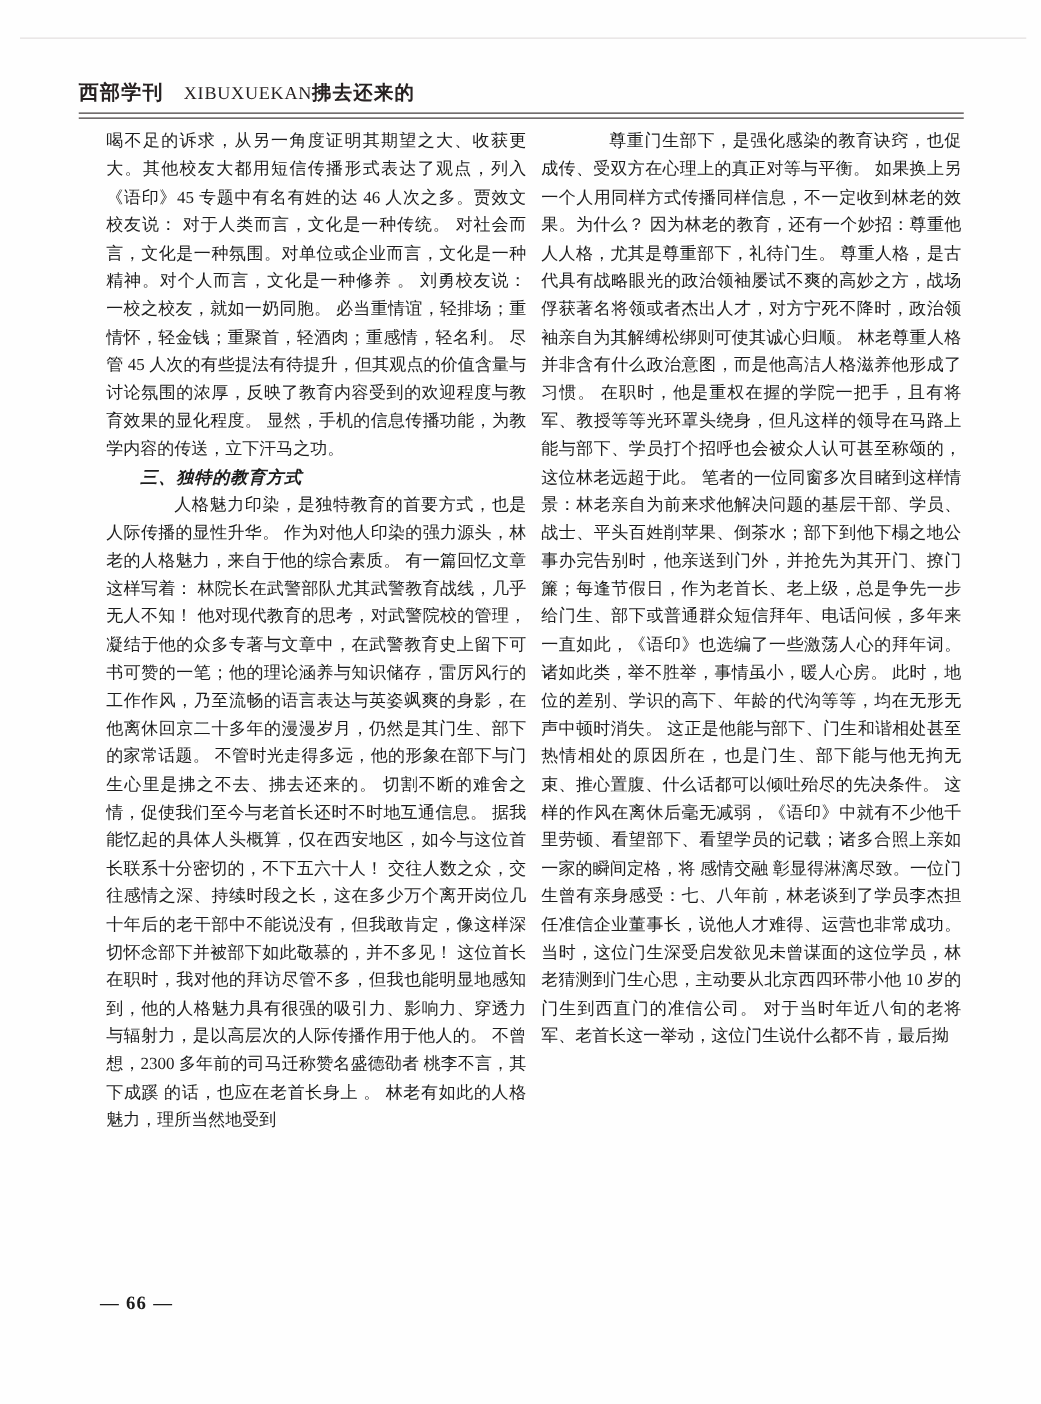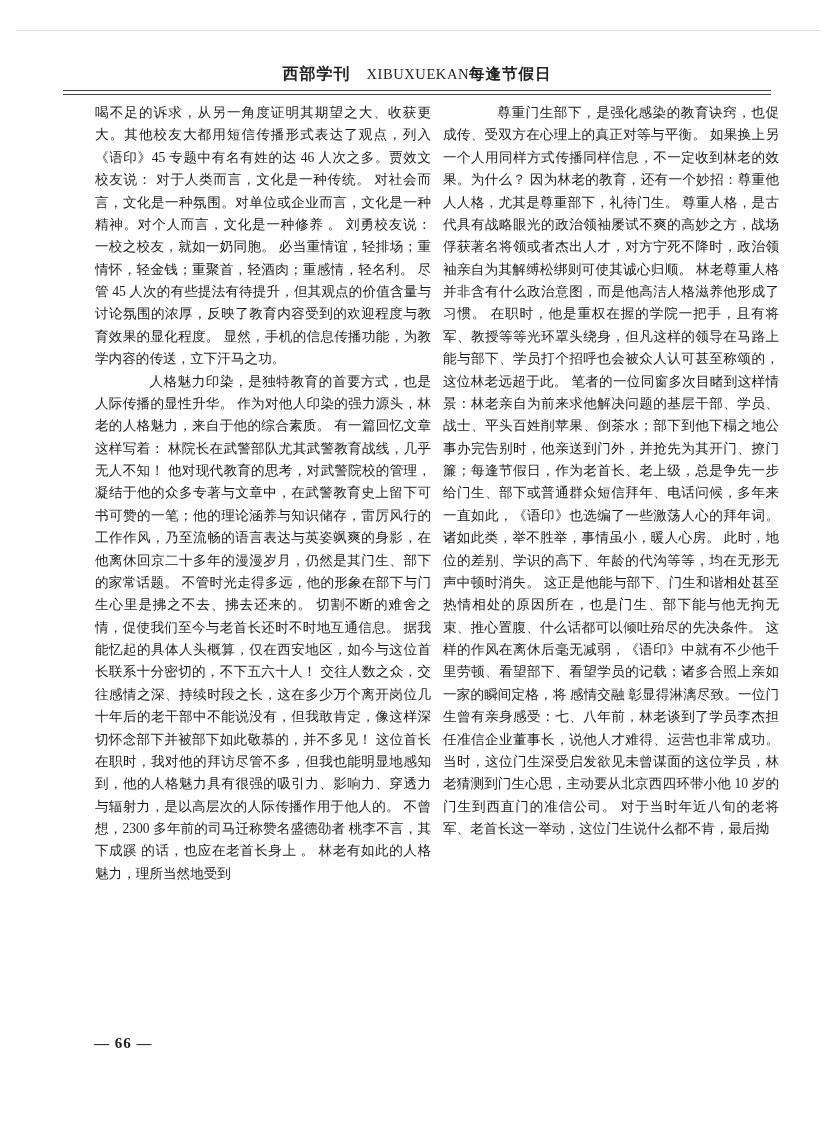--- a/index.html
+++ b/index.html
@@ -13,81 +13,82 @@
     overflow:hidden;
   }
   .scan-top-edge{
     position:absolute;top:30px;left:16px;right:12px;
     border-top:1px solid #e3dfdf;
   }
   .header{
     position:absolute;top:64px;left:63px;right:62px;
   }
   .header-row{
-    display:flex;justify-content:center;align-items:baseline;
+    display:flex;justify-content:flex-start;align-items:baseline;
   }
   .journal-cn{
     font-size:16px;font-weight:bold;color:#272222;letter-spacing:1px;
   }
   .journal-pinyin{
     font-size:14.5px;font-weight:500;color:#272222;margin-left:16px;letter-spacing:0.6px;
   }
   .section-name{
     font-size:15.5px;font-weight:bold;color:#272222;letter-spacing:1px;
   }
   .header-rule{
     margin-top:5px;height:2.6px;
     border-top:1.7px solid #433c3c;
     border-bottom:1px solid #433c3c;
   }
   .columns{
-    position:absolute;top:102px;left:95px;width:684px;
+    position:absolute;top:102px;left:85px;width:684px;
     display:flex;gap:12px;
   }
   .col{
     width:336px;
     font-size:13.6px;
     line-height:22.38px;
     text-align:justify;
     text-justify:inter-ideograph;
   }
   .para{
     margin:0;
     word-break:break-all;
   }
   .para.heading{
     font-style:italic;
     font-weight:700;
     letter-spacing:0.8px;
   }
   .footer{
-    position:absolute;left:94px;top:1035px;
+    position:absolute;left:80px;top:1035px;
     font-size:15px;font-weight:bold;color:#1d1d1d;letter-spacing:1px;
   }
 </style>
 </head>
 <body>
 
 <div class="page">
 
   <div class="scan-top-edge"></div>
 
   <div class="header">
     <div class="header-row">
       <div>
         <span class="journal-cn">西部学刊</span><span class="journal-pinyin">XIBUXUEKAN</span>
       </div>
-      <span class="section-name">每逢节假日</span>
+      <span class="section-name">拂去还来的</span>
     </div>
     <div class="header-rule"></div>
   </div>
 
   <div class="columns">
     <div class="col">
         <p class="para" style="text-indent: 0em;">喝不足的诉求，从另一角度证明其期望之大、收获更大。其他校友大都用短信传播形式表达了观点，列入《语印》45 专题中有名有姓的达 46 人次之多。贾效文校友说： 对于人类而言，文化是一种传统。 对社会而言，文化是一种氛围。对单位或企业而言，文化是一种精神。对个人而言，文化是一种修养 。 刘勇校友说： 一校之校友，就如一奶同胞。 必当重情谊，轻排场；重情怀，轻金钱；重聚首，轻酒肉；重感情，轻名利。 尽管 45 人次的有些提法有待提升，但其观点的价值含量与讨论氛围的浓厚，反映了教育内容受到的欢迎程度与教育效果的显化程度。 显然，手机的信息传播功能，为教学内容的传送，立下汗马之功。</p>
+        <p class="para heading" style="text-indent: 2em;">三、独特的教育方式</p>
         <p class="para" style="text-indent: 4em;">人格魅力印染，是独特教育的首要方式，也是人际传播的显性升华。 作为对他人印染的强力源头，林老的人格魅力，来自于他的综合素质。 有一篇回忆文章这样写着： 林院长在武警部队尤其武警教育战线，几乎无人不知！ 他对现代教育的思考，对武警院校的管理，凝结于他的众多专著与文章中，在武警教育史上留下可书可赞的一笔；他的理论涵养与知识储存，雷厉风行的工作作风，乃至流畅的语言表达与英姿飒爽的身影，在他离休回京二十多年的漫漫岁月，仍然是其门生、部下的家常话题。 不管时光走得多远，他的形象在部下与门生心里是拂之不去、拂去还来的。 切割不断的难舍之情，促使我们至今与老首长还时不时地互通信息。 据我能忆起的具体人头概算，仅在西安地区，如今与这位首长联系十分密切的，不下五六十人！ 交往人数之众，交往感情之深、持续时段之长，这在多少万个离开岗位几十年后的老干部中不能说没有，但我敢肯定，像这样深切怀念部下并被部下如此敬慕的，并不多见！ 这位首长在职时，我对他的拜访尽管不多，但我也能明显地感知到，他的人格魅力具有很强的吸引力、影响力、穿透力与辐射力，是以高层次的人际传播作用于他人的。 不曾想，2300 多年前的司马迁称赞名盛德劭者 桃李不言，其下成蹊 的话，也应在老首长身上 。 林老有如此的人格魅力，理所当然地受到</p>
       </div>
     <div class="col">
         <p class="para" style="text-indent: 4em;">尊重门生部下，是强化感染的教育诀窍，也促成传、受双方在心理上的真正对等与平衡。 如果换上另一个人用同样方式传播同样信息，不一定收到林老的效果。为什么？ 因为林老的教育，还有一个妙招：尊重他人人格，尤其是尊重部下，礼待门生。 尊重人格，是古代具有战略眼光的政治领袖屡试不爽的高妙之方，战场俘获著名将领或者杰出人才，对方宁死不降时，政治领袖亲自为其解缚松绑则可使其诚心归顺。 林老尊重人格并非含有什么政治意图，而是他高洁人格滋养他形成了习惯。 在职时，他是重权在握的学院一把手，且有将军、教授等等光环罩头绕身，但凡这样的领导在马路上能与部下、学员打个招呼也会被众人认可甚至称颂的，这位林老远超于此。 笔者的一位同窗多次目睹到这样情景：林老亲自为前来求他解决问题的基层干部、学员、战士、平头百姓削苹果、倒茶水；部下到他下榻之地公事办完告别时，他亲送到门外，并抢先为其开门、撩门簾；每逢节假日，作为老首长、老上级，总是争先一步给门生、部下或普通群众短信拜年、电话问候，多年来一直如此，《语印》也选编了一些激荡人心的拜年词。诸如此类，举不胜举，事情虽小，暖人心房。 此时，地位的差别、学识的高下、年龄的代沟等等，均在无形无声中顿时消失。 这正是他能与部下、门生和谐相处甚至热情相处的原因所在，也是门生、部下能与他无拘无束、推心置腹、什么话都可以倾吐殆尽的先决条件。 这样的作风在离休后毫无减弱，《语印》中就有不少他千里劳顿、看望部下、看望学员的记载；诸多合照上亲如一家的瞬间定格，将 感情交融 彰显得淋漓尽致。一位门生曾有亲身感受：七、八年前，林老谈到了学员李杰担任准信企业董事长，说他人才难得、运营也非常成功。当时，这位门生深受启发欲见未曾谋面的这位学员，林老猜测到门生心思，主动要从北京西四环带小他 10 岁的门生到西直门的准信公司。 对于当时年近八旬的老将军、老首长这一举动，这位门生说什么都不肯，最后拗</p>
       </div>
   </div>
 
   <div class="footer">— 66 —</div>
 
 </div>

